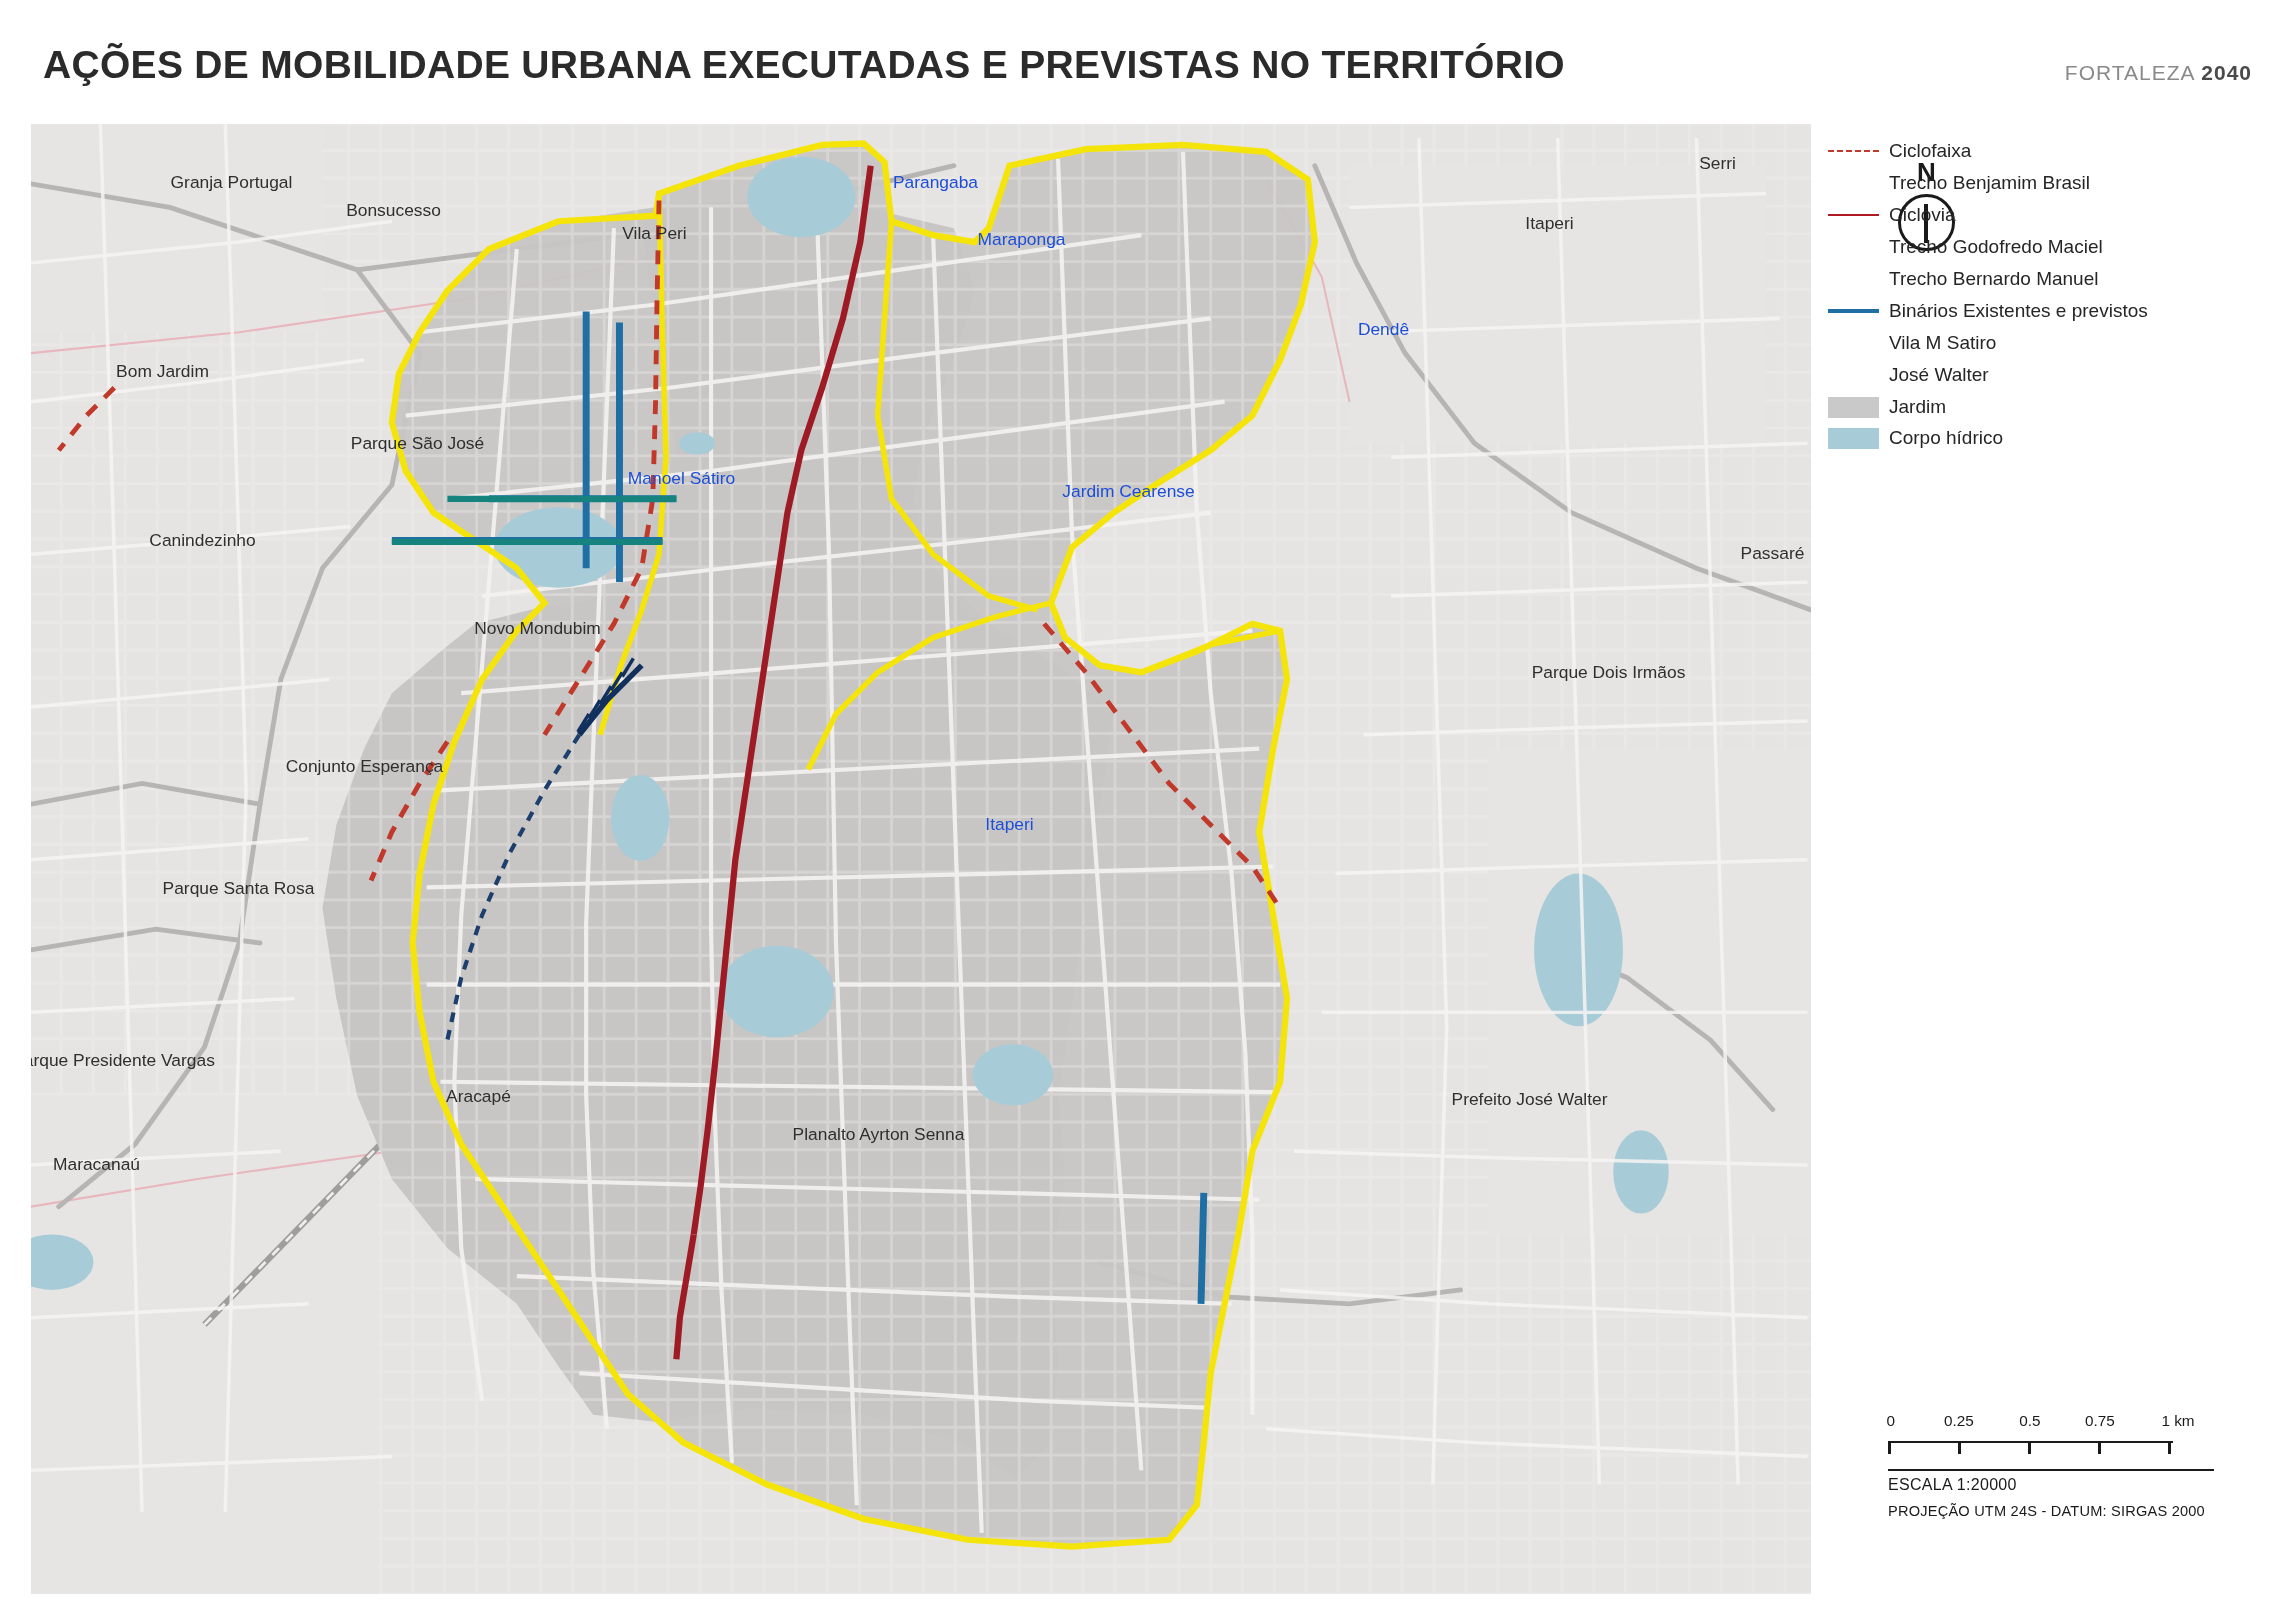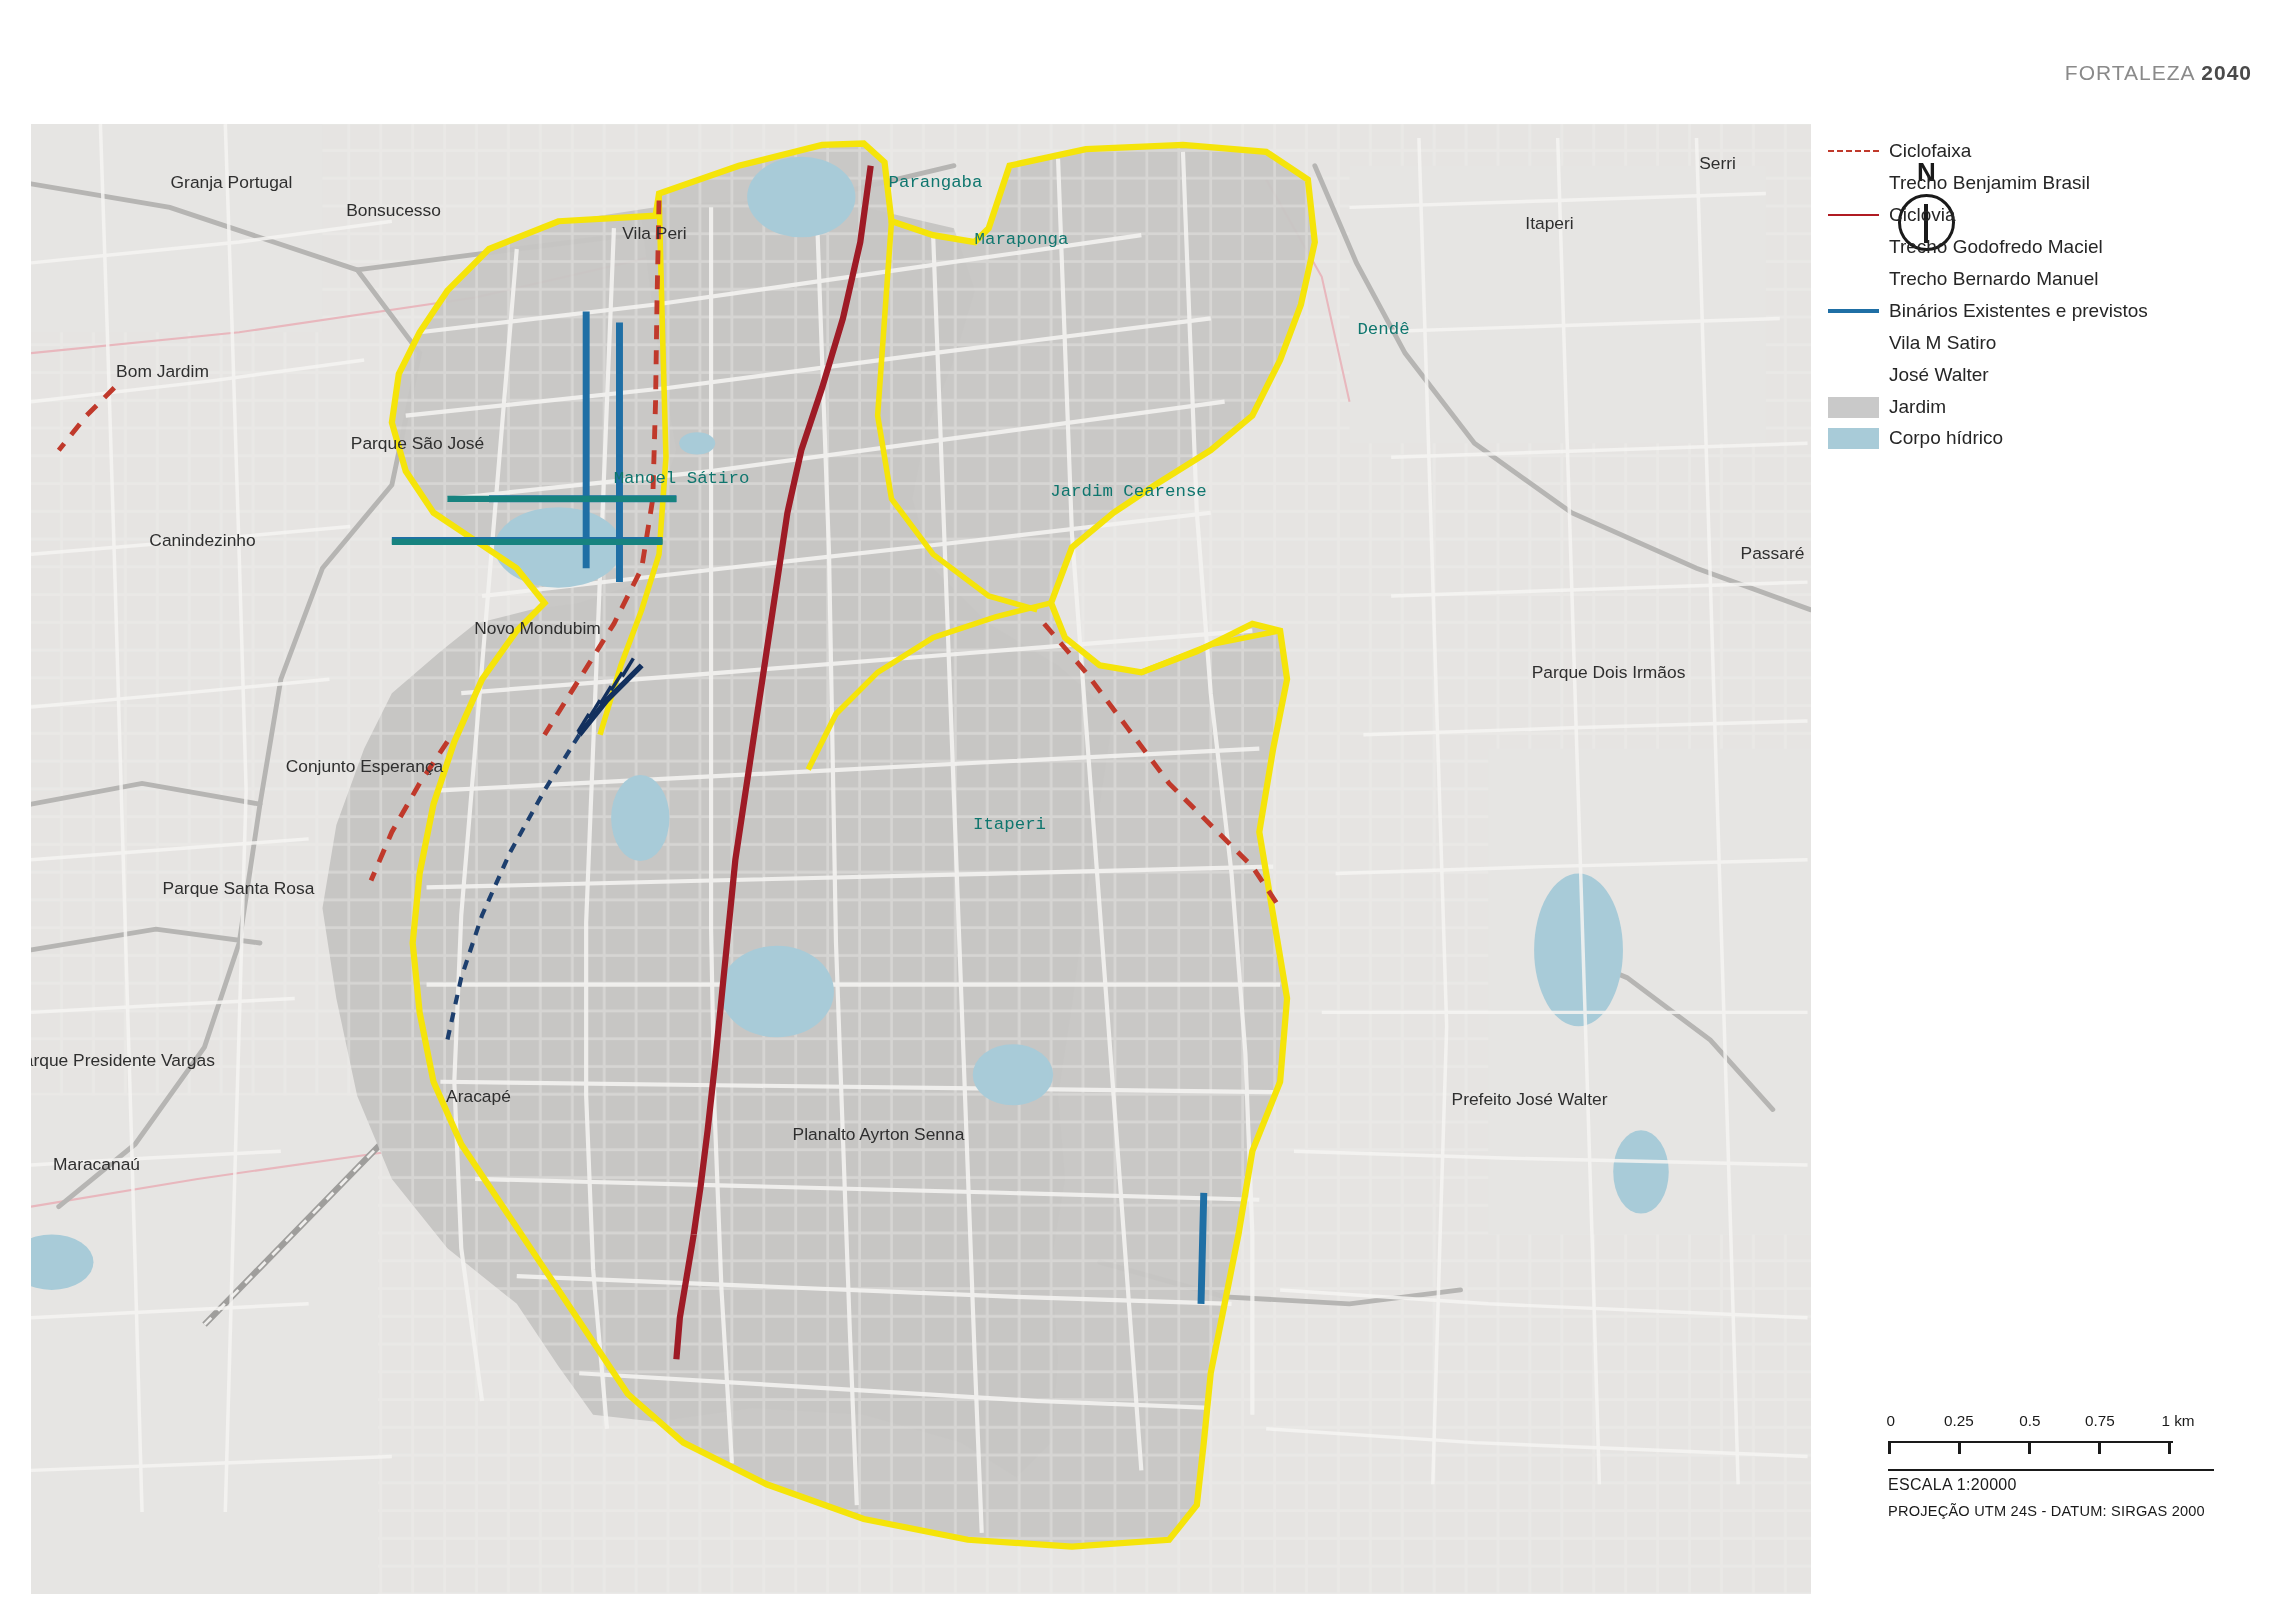--- a/index.html
+++ b/index.html
@@ -67,22 +67,21 @@
   
   .place-label {
     position: absolute;
     font-size: 17.4px;
     color: #2f2f2f;
     white-space: nowrap;
     transform: translate(-50%, -50%);
     pointer-events: none;
   }
   .place-label.inside {
-    color: #0f766e;
-    font-family: Liberation Mono, monospace;
+    color: #1d4ed8;
   }
 
   
   #legend {
     position: absolute;
     left: 1817px;
     top: 124px;
     width: 444px;
     height: 1470px;
   }
@@ -217,20 +216,21 @@
     font-size: 14.6px;
     color: #1a1a1a;
     letter-spacing: 0.2px;
     white-space: nowrap;
   }
 </style>
 </head>
 <body>
 
 <div id="header">
+  <div id="title">AÇÕES DE MOBILIDADE URBANA EXECUTADAS E PREVISTAS NO TERRITÓRIO</div>
   <div id="brand">
     <span>FORTALEZA</span>
     <span class="brand-year">2040</span>
   </div>
 </div>
 
 <div id="map-area">
   <svg id="map-svg" viewBox="0 0 2565 2118">
     <defs>
       <clipPath id="mapclip">

